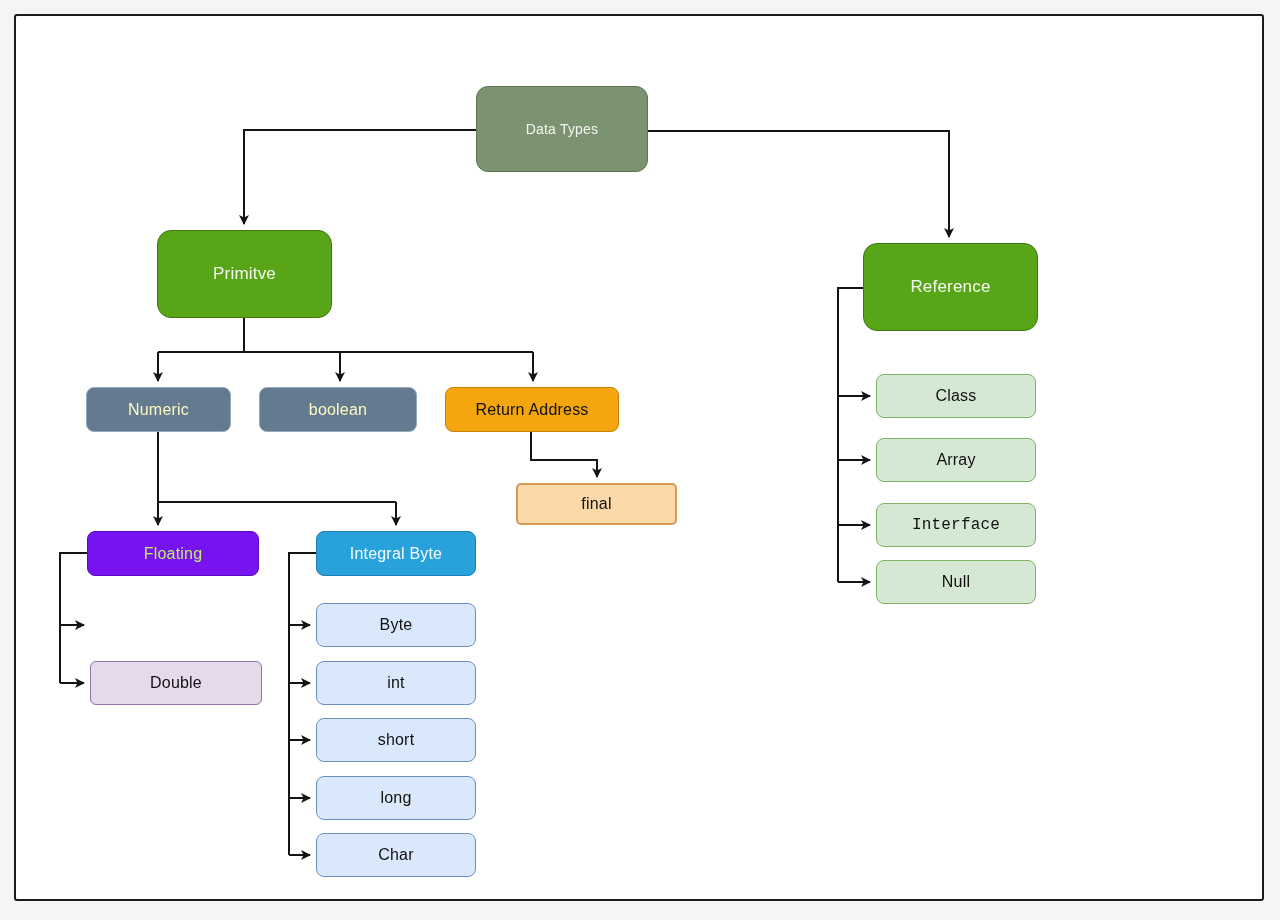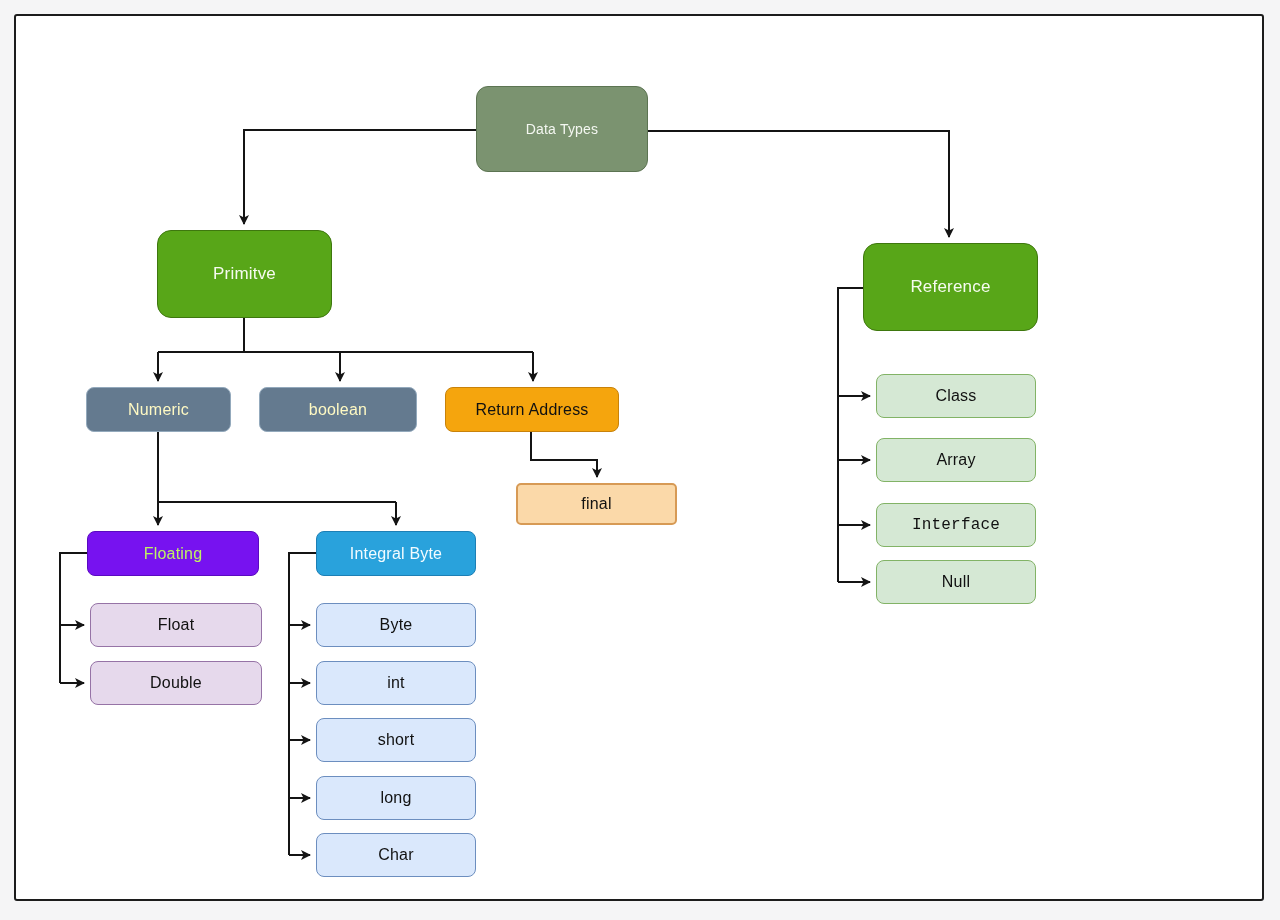--- a/index.html
+++ b/index.html
@@ -172,23 +172,22 @@
   <div class="node n-slate" style="left:259px; top:387px; width:158px; height:45px;">boolean</div>
 
   <div class="node n-orange" style="left:445px; top:387px; width:174px; height:45px;">Return Address</div>
 
   <div class="node n-peach" style="left:516px; top:483px; width:161px; height:42px;">final</div>
 
   <div class="node n-violet" style="left:87px; top:531px; width:172px; height:45px;">Floating</div>
 
   <div class="node n-blue" style="left:316px; top:531px; width:160px; height:45px;">Integral Byte</div>
 
-  <div class="node n-lavender" style="left:90px; top:603px; width:172px; height:44px;">Float</div>
-
-  <div class="node n-lavender" style="left:90px; top:661px; width:172px; height:44px;">Double</div>
+
+  <div class="node n-lavender" style="left:90px; top:661px; width:172px; height:44px;border-radius:6px;">Double</div>
 
   <div class="node n-lightblue" style="left:316px; top:603px; width:160px; height:44px;">Byte</div>
 
   <div class="node n-lightblue" style="left:316px; top:661px; width:160px; height:44px;">int</div>
 
   <div class="node n-lightblue" style="left:316px; top:718px; width:160px; height:44px;">short</div>
 
   <div class="node n-lightblue" style="left:316px; top:776px; width:160px; height:44px;">long</div>
 
   <div class="node n-lightblue" style="left:316px; top:833px; width:160px; height:44px;">Char</div>

